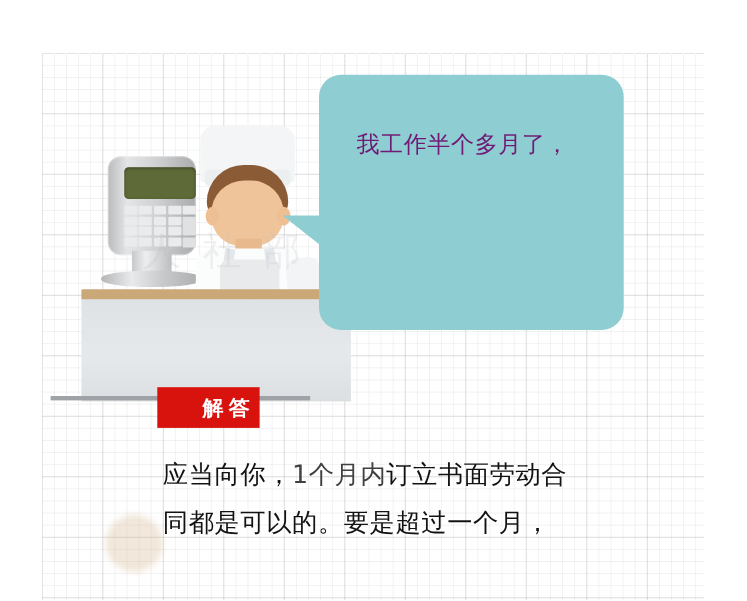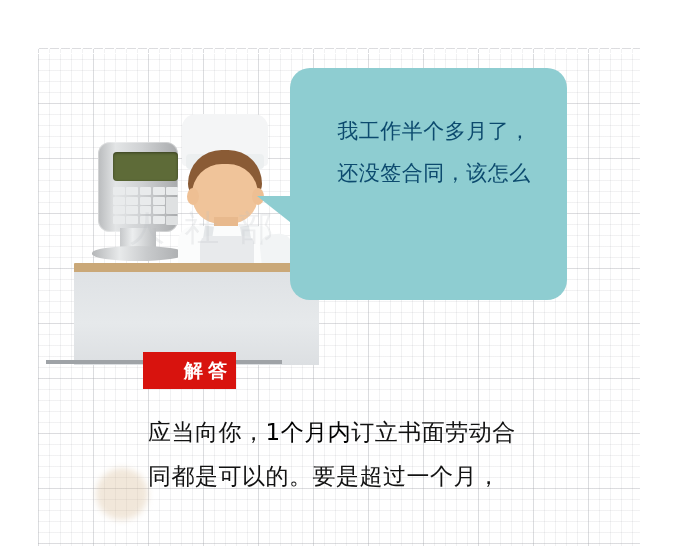--- a/index.html
+++ b/index.html
@@ -358,28 +358,27 @@
       <div class="counter-watermark"></div>
     </div>
   </div>
 
   <div class="counter-bottom-line"></div>
 
   <div id="scene-watermark">人 社 部</div>
 
   <div id="bubble-tail" style="border-right-color: rgb(142, 205, 209);"></div>
   <div id="bubble" style="background: rgb(142, 205, 209);">
-    <div id="bubble-text" style="color: #0c4a6e; text-align: center;">
+    <div id="bubble-text" style="color: #701a75;">
         <div>我工作半个多月了，</div>
-        <div>还没签合同，该怎么</div>
       </div>
   </div>
 
   <div id="answer-badge" style="background: rgb(216, 19, 14);">
     <span id="answer-badge-label" style="color: rgb(255, 255, 255);">解答</span>
   </div>
 
   <div id="answer-text">
-      <div><span>应当向你，</span><span class="hl" style="color: #000000; margin-top: 32px;">1个月内</span><span>订立书面劳动合</span></div>
+      <div><span>应当向你，</span><span class="hl" style="color: #404040; margin-top: 32px;">1个月内</span><span>订立书面劳动合</span></div>
       <div><span>同都是可以的。要是超过一个月，</span></div>
     </div>
 
 </div>
 
 </body></html>

